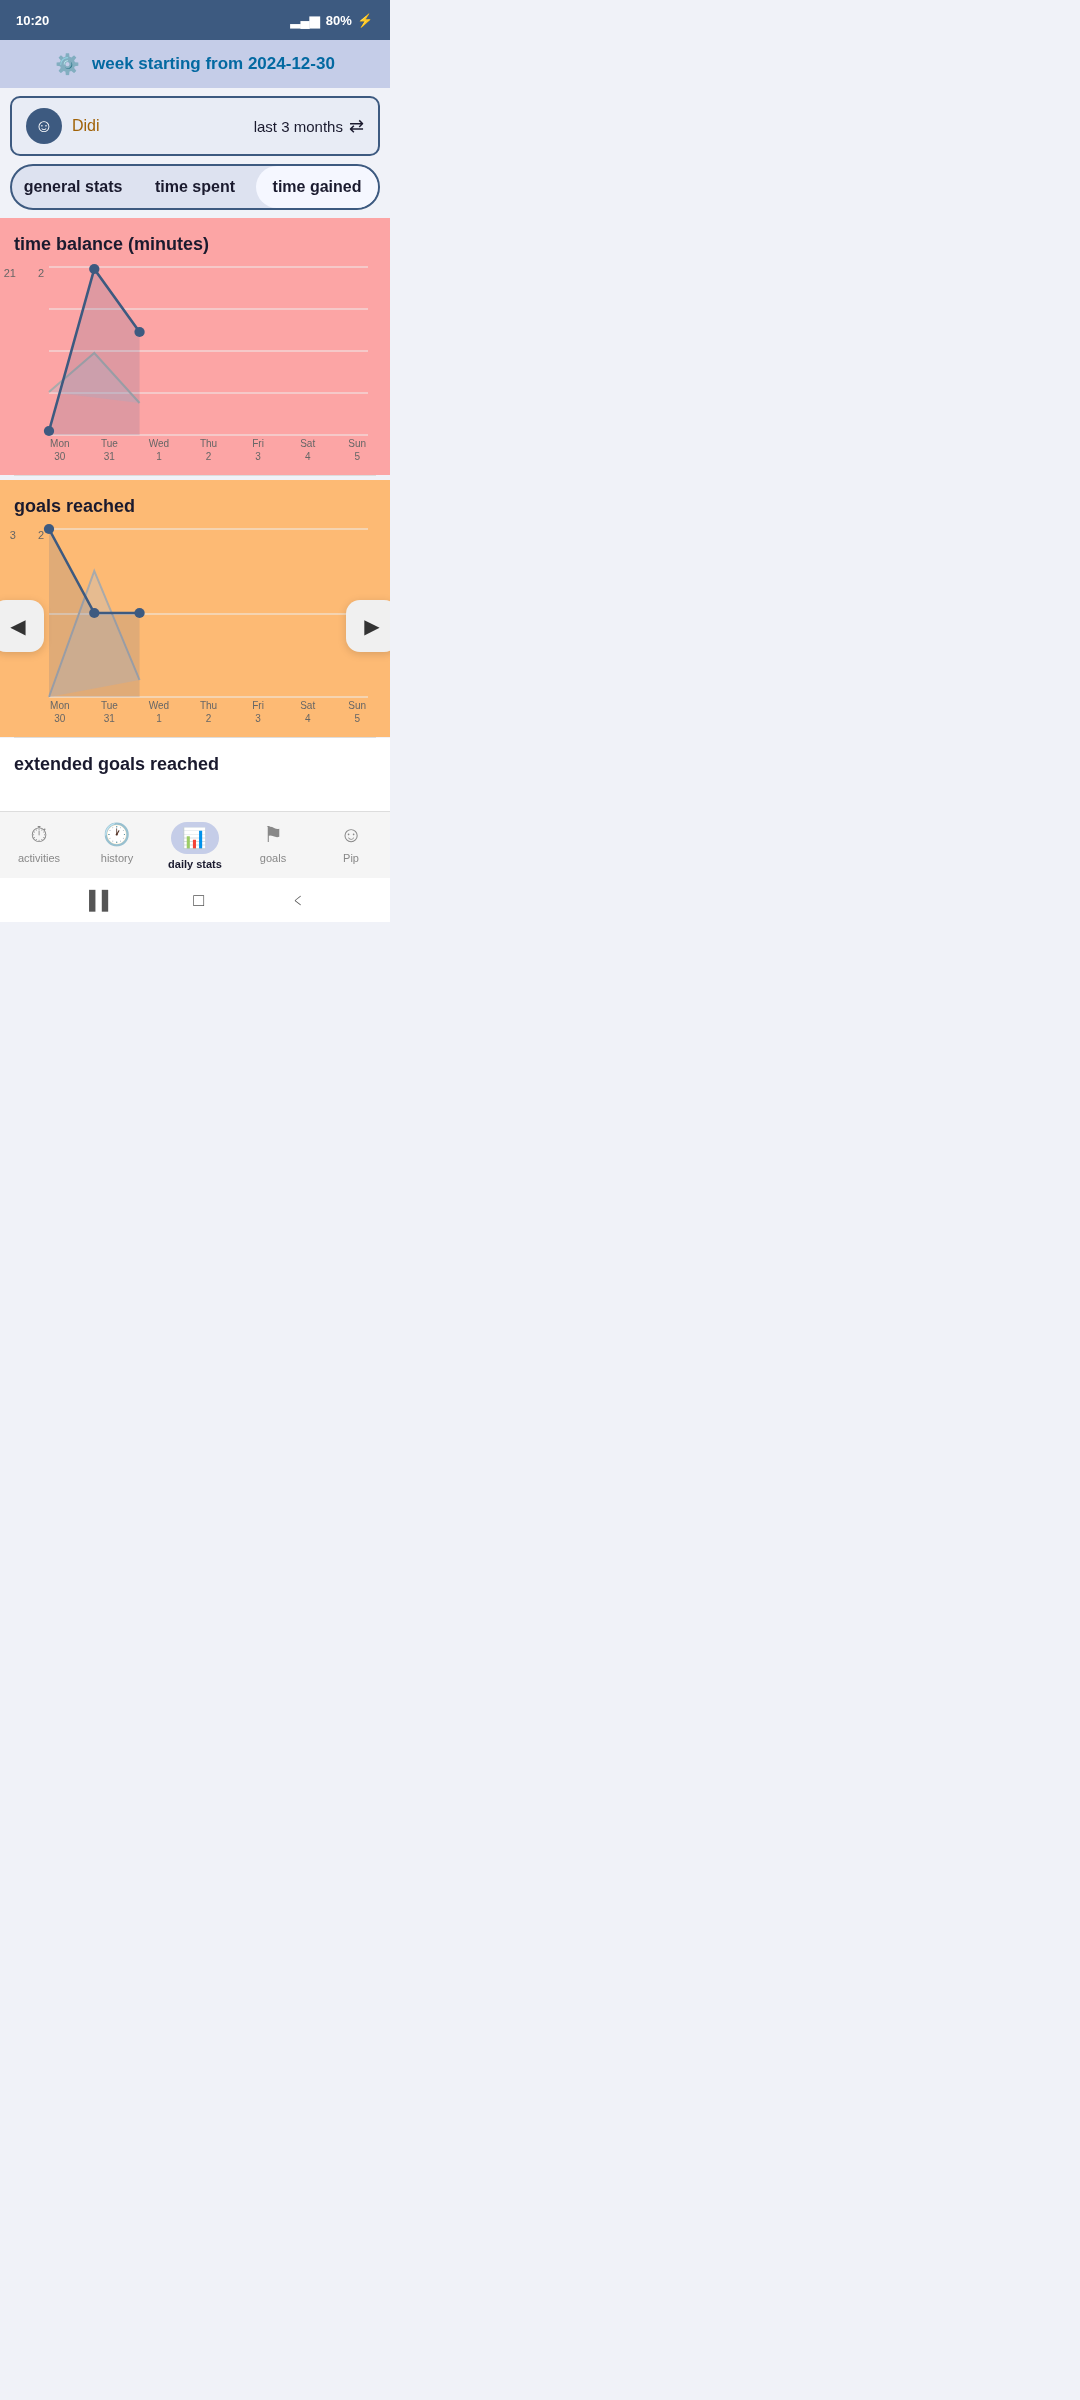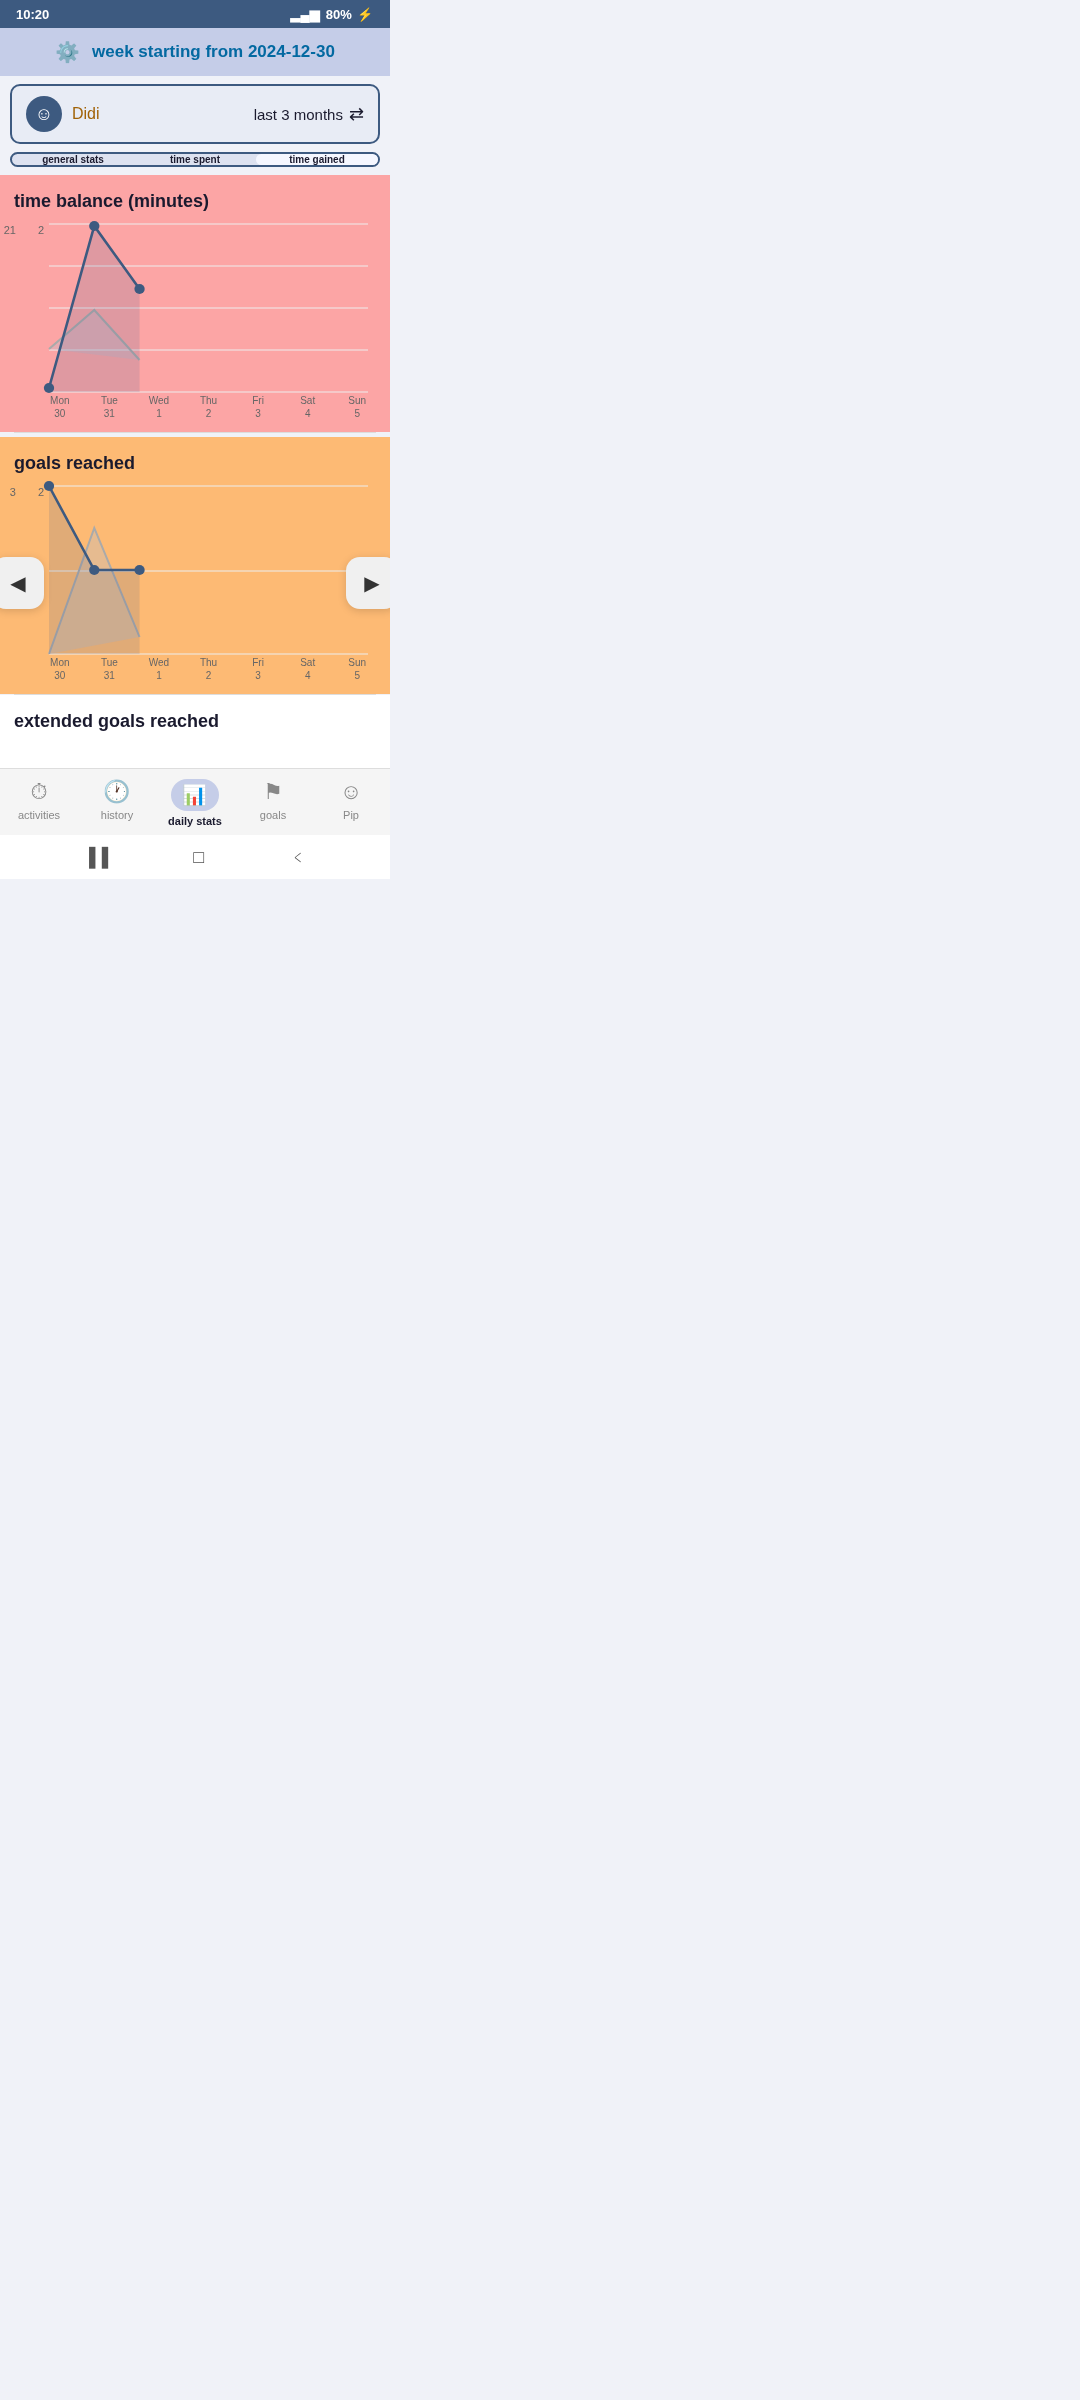--- a/index.html
+++ b/index.html
@@ -13,21 +13,21 @@
     }
 
     
     .status-bar {
       background: #3d5a80;
       color: white;
       display: flex;
       justify-content: space-between;
       align-items: center;
       padding: 8px 16px;
-      height: 28px;
+      height: 40px;
       font-size: 13px;
       font-weight: 600;
     }
     .status-right {
       display: flex;
       align-items: center;
       gap: 6px;
     }
 
     
@@ -100,22 +100,22 @@
       display: flex;
       margin: 8px 10px;
       background: #dde2f0;
       border-radius: 30px;
       border: 2px solid #3d5a80;
       overflow: hidden;
     }
     .tab {
       flex: 1;
       text-align: center;
-      padding: 0 4px;
-      font-size: 10px;
+      padding: 12px 4px;
+      font-size: 16px;
       font-weight: 600;
       color: #1a1a2e;
       cursor: pointer;
       border-radius: 28px;
     }
     .tab.active {
       background: #f5f7ff;
       color: #1a1a2e;
     }
 

